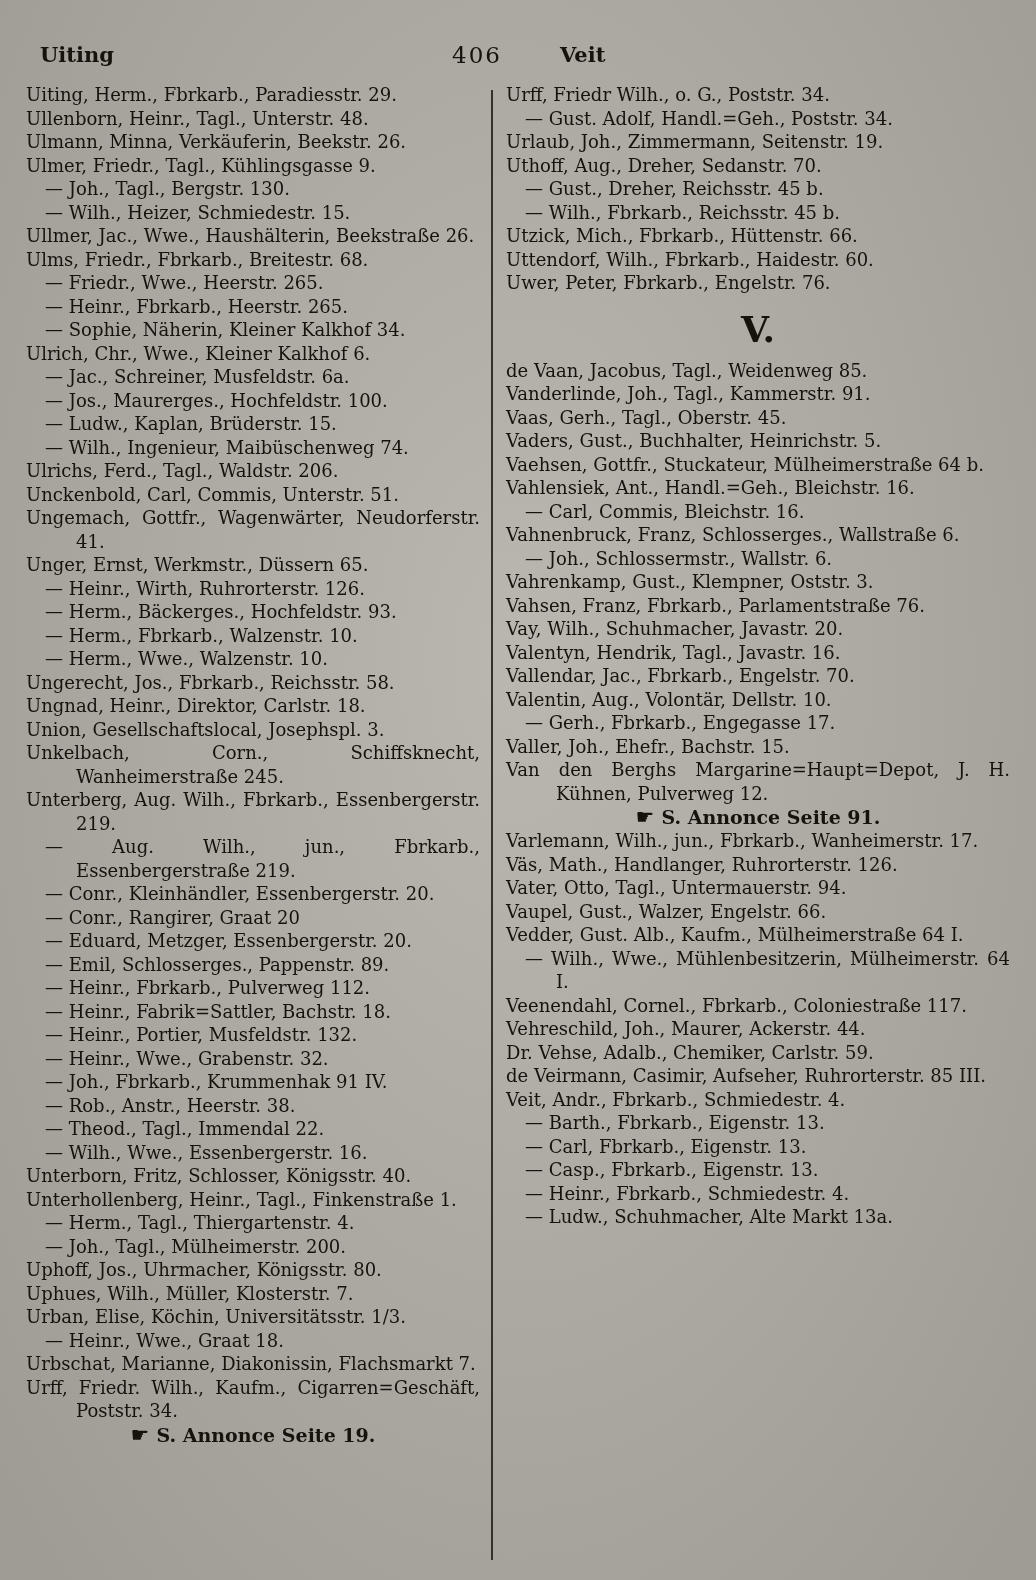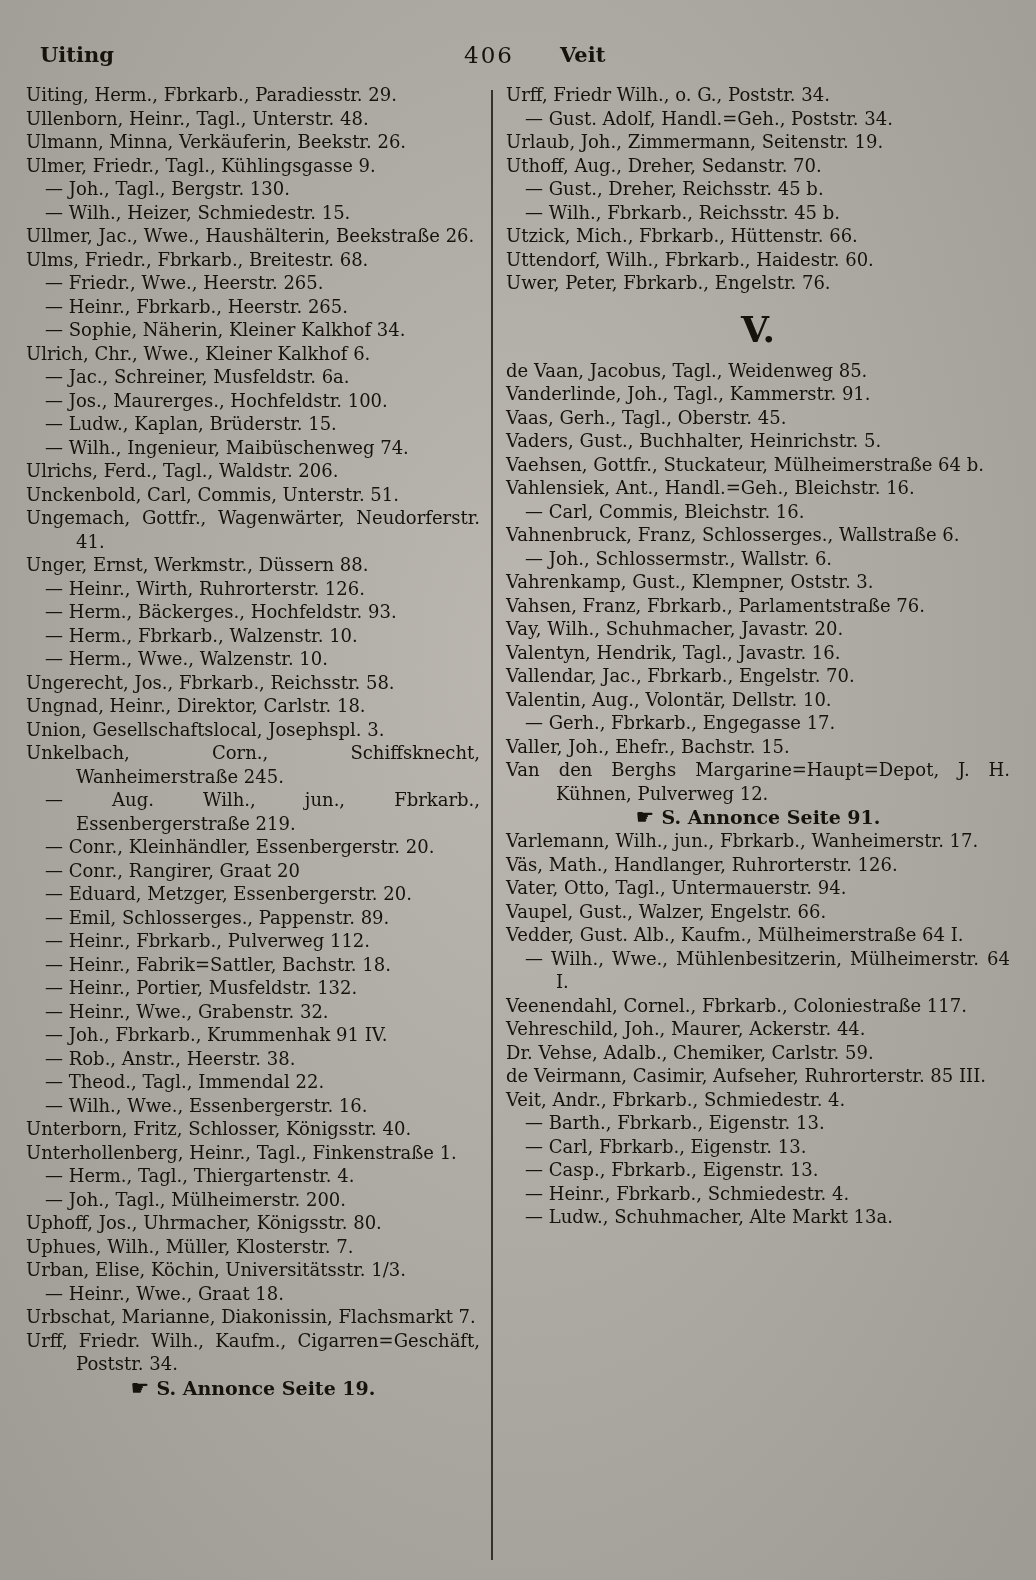--- a/index.html
+++ b/index.html
@@ -11,21 +11,21 @@
     margin: 0 auto;
     background:
       radial-gradient(ellipse at 50% 42%, rgba(255,255,255,0.07), rgba(0,0,0,0.12) 95%),
       #b5b1aa;
     color: #16120c;
     font-family: "DejaVu Serif", "Liberation Serif", serif;
     overflow: hidden;
   }
   .header { position: absolute; top: 42px; left: 0; width: 100%; height: 38px; }
   .h-left  { position: absolute; left: 40px;  width: 480px; text-align: left; font-size: 21px; font-weight: bold; }
-  .h-num   { position: absolute; left: 404px; width: 170px; text-align: center; font-size: 23px; letter-spacing: 2px; }
+  .h-num   { position: absolute; left: 392px; width: 170px; text-align: center; font-size: 23px; letter-spacing: 2px; }
   .h-right { position: absolute; left: 560px; width: 460px; text-align: left; font-size: 21px; font-weight: bold; }
 
   .divider {
     position: absolute;
     left: 491px; top: 90px;
     width: 2px; height: 1470px;
     background: #34312b;
   }
 
   .col { position: absolute; top: 83px; }
@@ -88,29 +88,30 @@
       <p class="entry dash">— Heinr., Fbrkarb., Heerstr. 265.</p>
       <p class="entry dash">— Sophie, Näherin, Kleiner Kalkhof 34.</p>
       <p class="entry">Ulrich, Chr., Wwe., Kleiner Kalkhof 6.</p>
       <p class="entry dash">— Jac., Schreiner, Musfeldstr. 6a.</p>
       <p class="entry dash">— Jos., Maurerges., Hochfeldstr. 100.</p>
       <p class="entry dash">— Ludw., Kaplan, Brüderstr. 15.</p>
       <p class="entry dash">— Wilh., Ingenieur, Maibüschenweg 74.</p>
       <p class="entry">Ulrichs, Ferd., Tagl., Waldstr. 206.</p>
       <p class="entry">Unckenbold, Carl, Commis, Unterstr. 51.</p>
       <p class="entry">Ungemach, Gottfr., Wagenwärter, Neudorferstr. 41.</p>
-      <p class="entry">Unger, Ernst, Werkmstr., Düssern 88.</p>
+      <p class="entry">Unger, Ernst, Werkmstr., Düssern 65.</p>
       <p class="entry dash">— Heinr., Wirth, Ruhrorterstr. 126.</p>
       <p class="entry dash">— Herm., Bäckerges., Hochfeldstr. 93.</p>
       <p class="entry dash">— Herm., Fbrkarb., Walzenstr. 10.</p>
       <p class="entry dash">— Herm., Wwe., Walzenstr. 10.</p>
       <p class="entry">Ungerecht, Jos., Fbrkarb., Reichsstr. 58.</p>
       <p class="entry">Ungnad, Heinr., Direktor, Carlstr. 18.</p>
       <p class="entry">Union, Gesellschaftslocal, Josephspl. 3.</p>
       <p class="entry">Unkelbach, Corn., Schiffsknecht, Wanheimerstraße 245.</p>
+      <p class="entry">Unterberg, Aug. Wilh., Fbrkarb., Essenbergerstr. 219.</p>
       <p class="entry dash">— Aug. Wilh., jun., Fbrkarb., Essenbergerstraße 219.</p>
       <p class="entry dash">— Conr., Kleinhändler, Essenbergerstr. 20.</p>
       <p class="entry dash">— Conr., Rangirer, Graat 20</p>
       <p class="entry dash">— Eduard, Metzger, Essenbergerstr. 20.</p>
       <p class="entry dash">— Emil, Schlosserges., Pappenstr. 89.</p>
       <p class="entry dash">— Heinr., Fbrkarb., Pulverweg 112.</p>
       <p class="entry dash">— Heinr., Fabrik=Sattler, Bachstr. 18.</p>
       <p class="entry dash">— Heinr., Portier, Musfeldstr. 132.</p>
       <p class="entry dash">— Heinr., Wwe., Grabenstr. 32.</p>
       <p class="entry dash">— Joh., Fbrkarb., Krummenhak 91 IV.</p>

